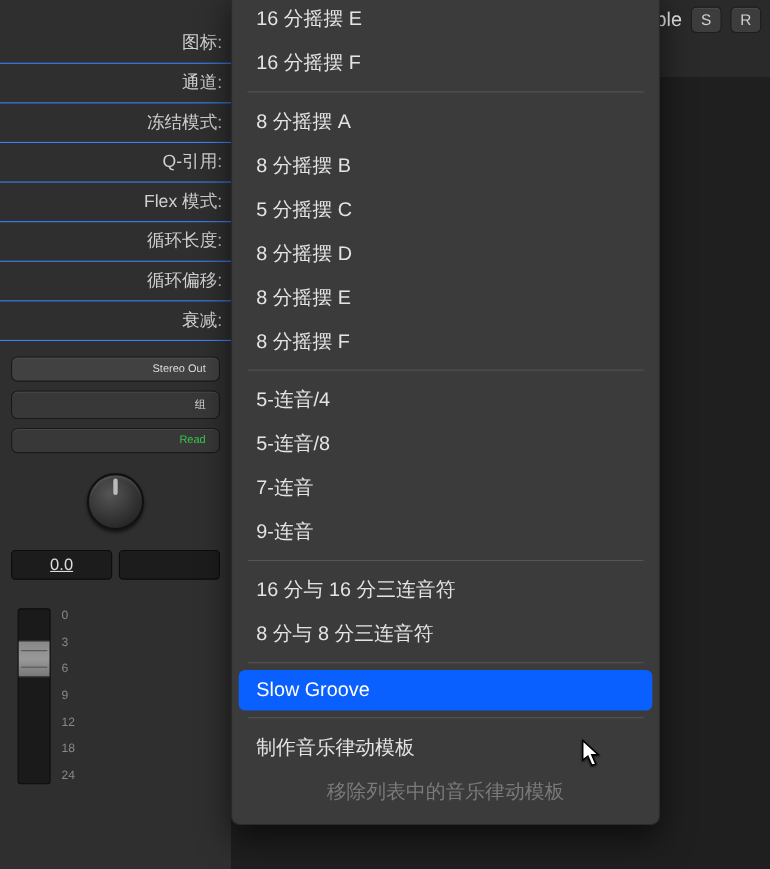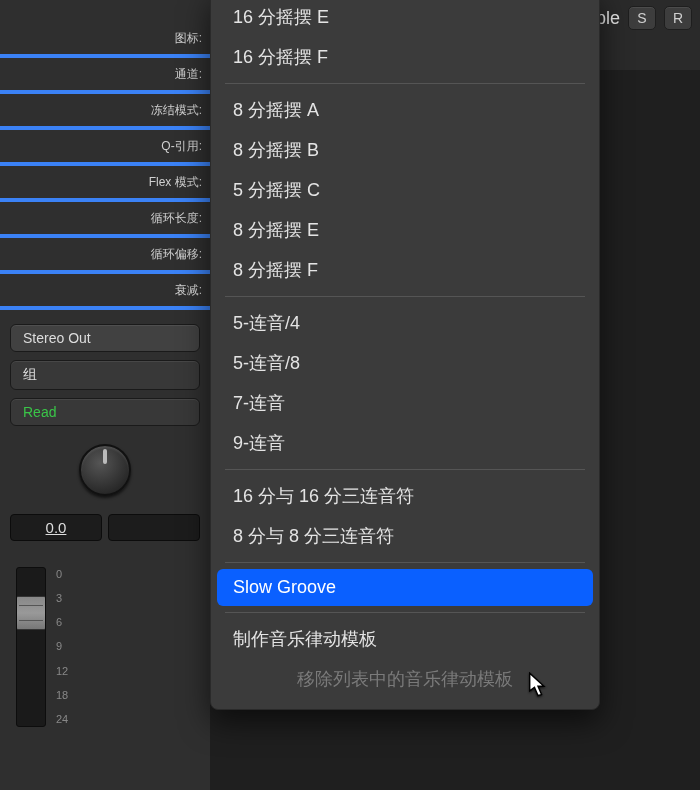--- a/index.html
+++ b/index.html
@@ -1,22 +1,22 @@
 <!DOCTYPE html>
 <html><head>
 <meta charset="utf-8">
 <style>
   * { box-sizing: border-box; margin: 0; padding: 0; font-family: -apple-system, "Helvetica Neue", Arial, sans-serif; }
   body { width: 700px; height: 790px; background: #2a2a2a; overflow: hidden; position: relative; color: #ccc; }
   
   .panel { position: absolute; left: 0; top: 0; width: 210px; height: 100%; background: #2f2f2f; }
-  .label-row { height: 36px; display: flex; align-items: center; justify-content: flex-end; padding-right: 8px; font-size: 12px; color: #d0d0d0; border-bottom: 4px solid #3b82f6; }
+  .label-row { height: 36px; display: flex; align-items: center; justify-content: flex-end; padding-right: 8px; font-size: 16px; color: #d0d0d0; border-bottom: 1px solid #3b82f6; }
   .label-row-first { margin-top: 22px; }
   .controls { padding: 14px 10px; display: flex; flex-direction: column; gap: 8px; }
-  .btn { background: #414141; border: 1px solid #1a1a1a; border-radius: 6px; padding: 5px 12px; font-size: 14px; color: #ddd; text-align: left; cursor: default; box-shadow: inset 0 1px 0 rgba(255,255,255,0.08); }
+  .btn { background: #414141; border: 1px solid #1a1a1a; border-radius: 6px; padding: 5px 12px; font-size: 10px; color: #ddd; text-align: right; cursor: default; box-shadow: inset 0 1px 0 rgba(255,255,255,0.08); }
   .btn-group { background: #383838; }
   .btn-read { color: #3ac548; background: #383838; }
   .knob-row { display: flex; justify-content: center; margin-top: 10px; }
   .knob { width: 52px; height: 52px; border-radius: 50%; background: radial-gradient(circle at 40% 35%, #555 0%, #333 55%, #181818 100%); border: 2px solid #111; position: relative; box-shadow: 0 2px 3px rgba(0,0,0,0.6), inset 0 2px 2px rgba(255,255,255,0.1); }
   .knob::after { content: ""; position: absolute; width: 4px; height: 15px; background: #bbb; top: 3px; left: 50%; transform: translateX(-50%); border-radius: 2px; }
   .value-row { display: flex; gap: 6px; margin-top: 10px; }
   .value-box { flex: 1; background: #1c1c1c; border: 1px solid #0c0c0c; border-radius: 4px; color: #ddd; text-align: center; padding: 4px 0; font-size: 15px; text-decoration: underline; }
   .meter-area { display: flex; gap: 10px; margin-top: 18px; padding-left: 6px; }
   .fader-track { width: 30px; height: 160px; background: #1a1a1a; border: 1px solid #0d0d0d; border-radius: 3px; position: relative; overflow: hidden; }
   .fader-cap { position: absolute; left: -2px; right: -2px; top: 28px; height: 34px; background: linear-gradient(#888,#999,#777); border: 1px solid #333; border-radius: 3px; }
@@ -89,20 +89,21 @@
   </div>
 </div>
 
 <div class="menu" id="menu">
     <div class="menu-item">16 分摇摆 E</div>
     <div class="menu-item">16 分摇摆 F</div>
     <div class="menu-sep"></div>
     <div class="menu-item">8 分摇摆 A</div>
     <div class="menu-item">8 分摇摆 B</div>
     <div class="menu-item">5 分摇摆 C</div>
+    <div class="menu-item">8 分摇摆 D</div>
     <div class="menu-item">8 分摇摆 E</div>
     <div class="menu-item">8 分摇摆 F</div>
     <div class="menu-sep"></div>
     <div class="menu-item">5-连音/4</div>
     <div class="menu-item">5-连音/8</div>
     <div class="menu-item">7-连音</div>
     <div class="menu-item">9-连音</div>
     <div class="menu-sep"></div>
     <div class="menu-item">16 分与 16 分三连音符</div>
     <div class="menu-item">8 分与 8 分三连音符</div>

